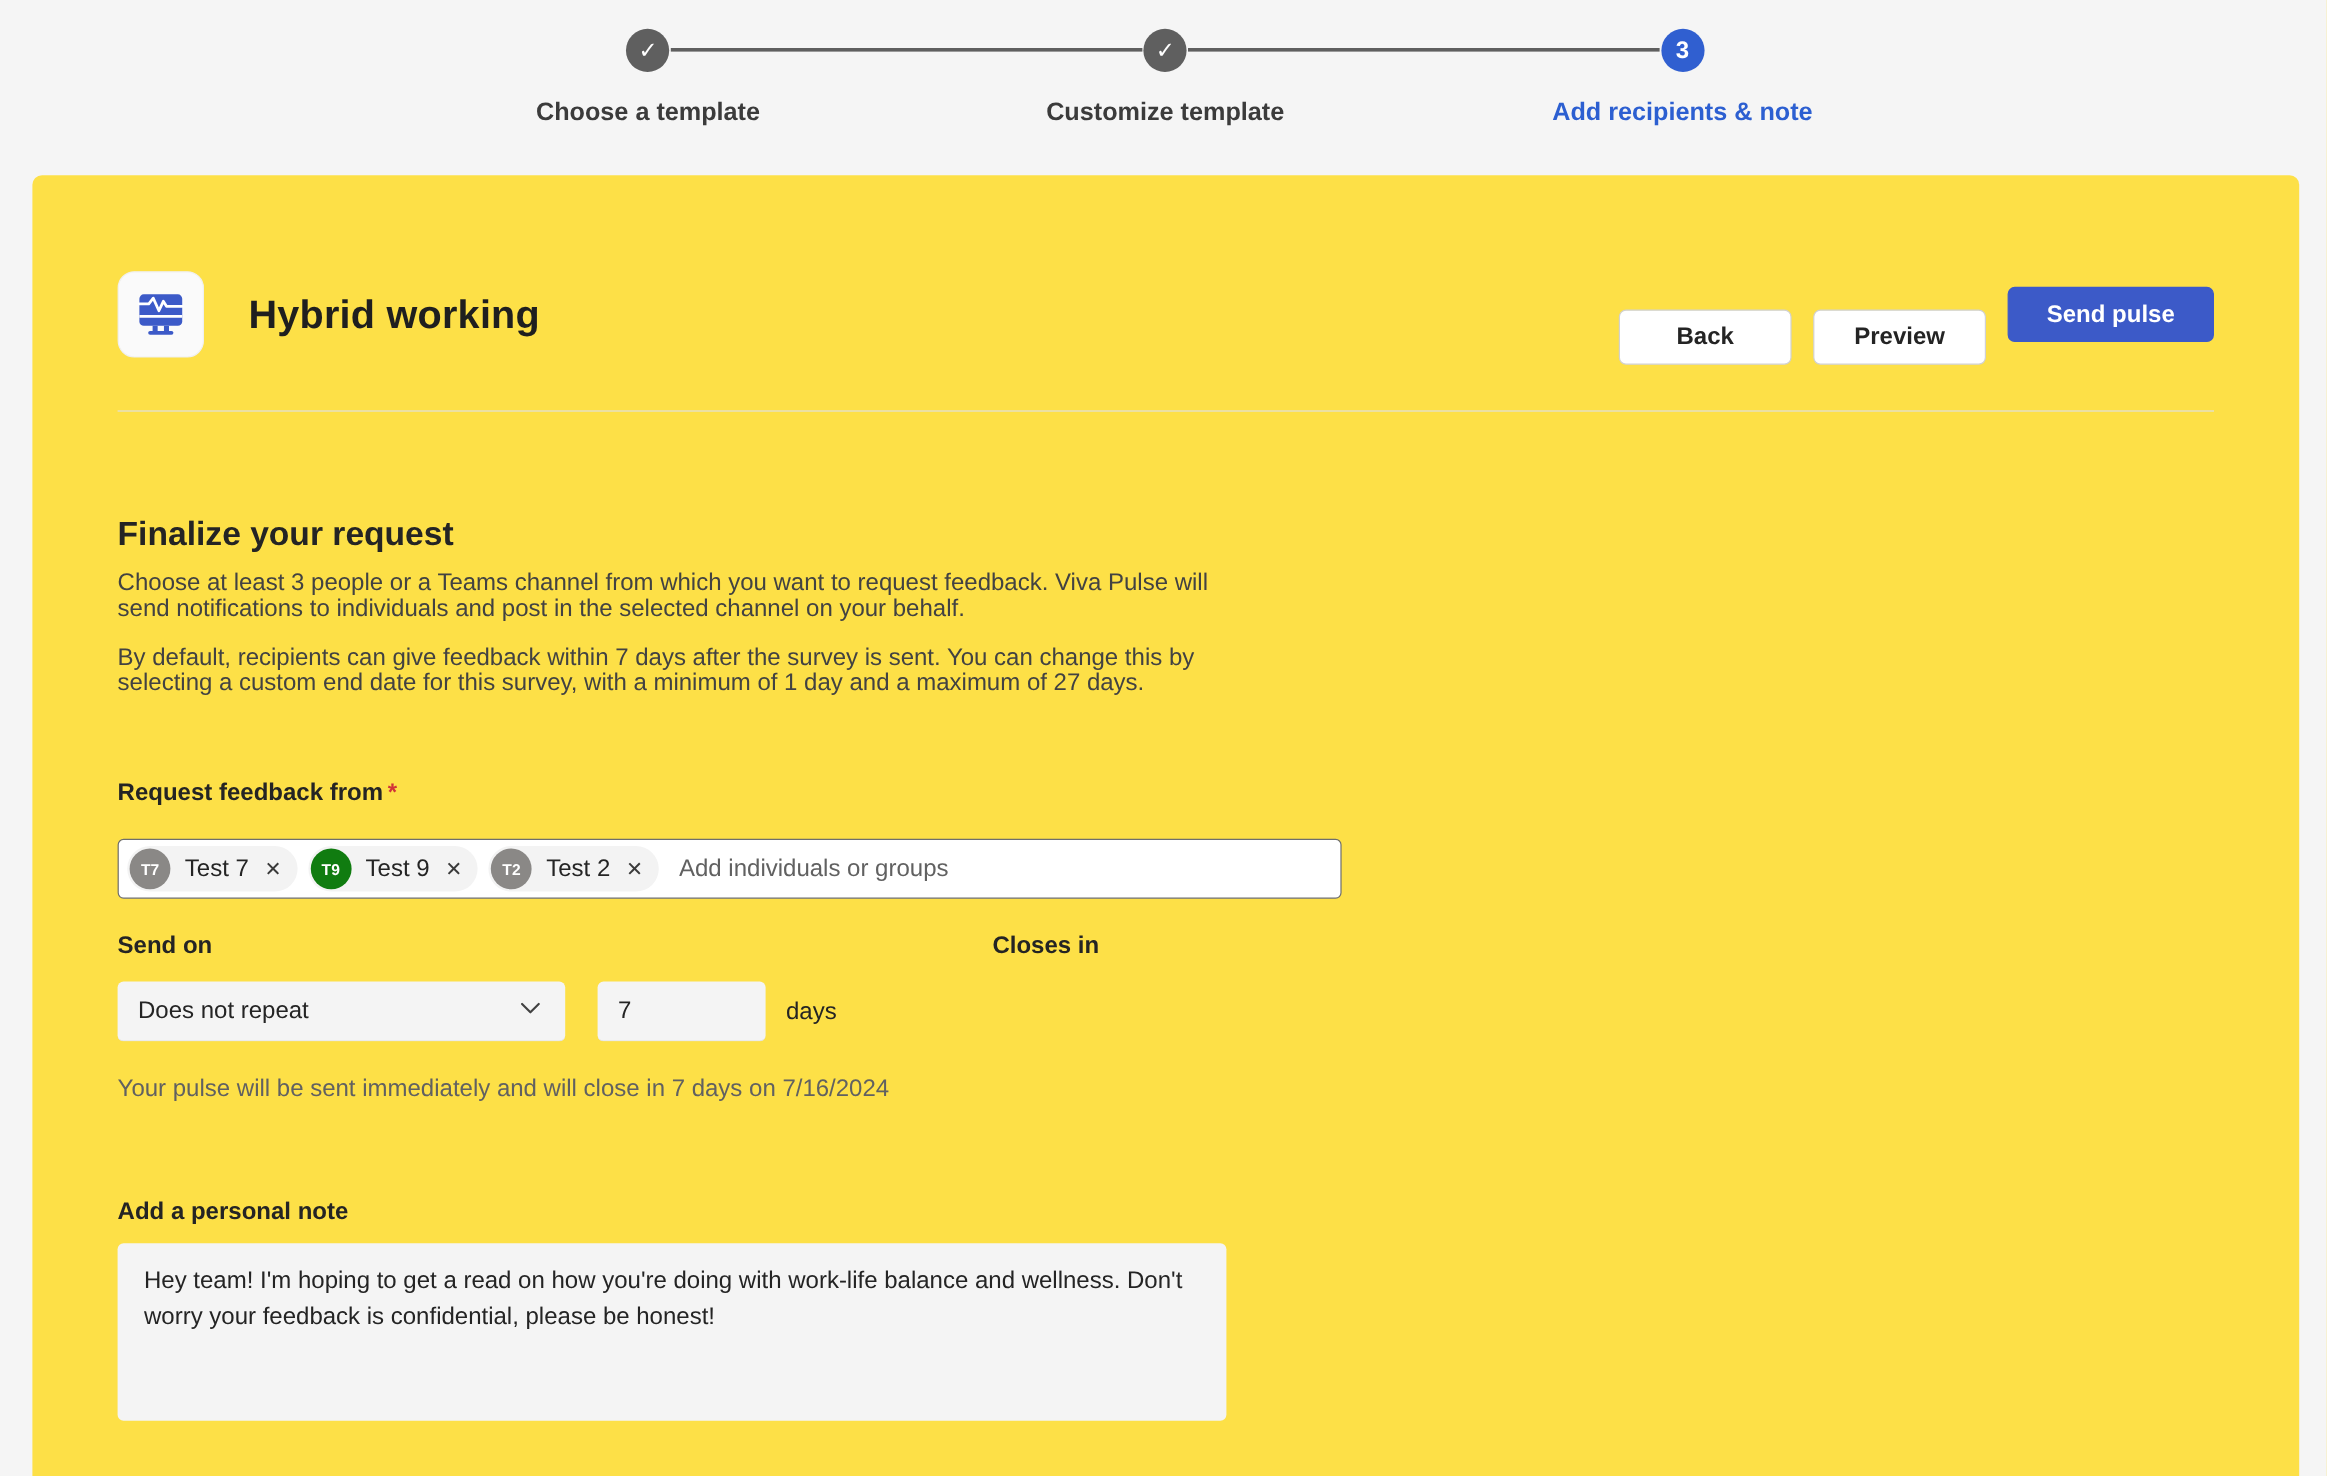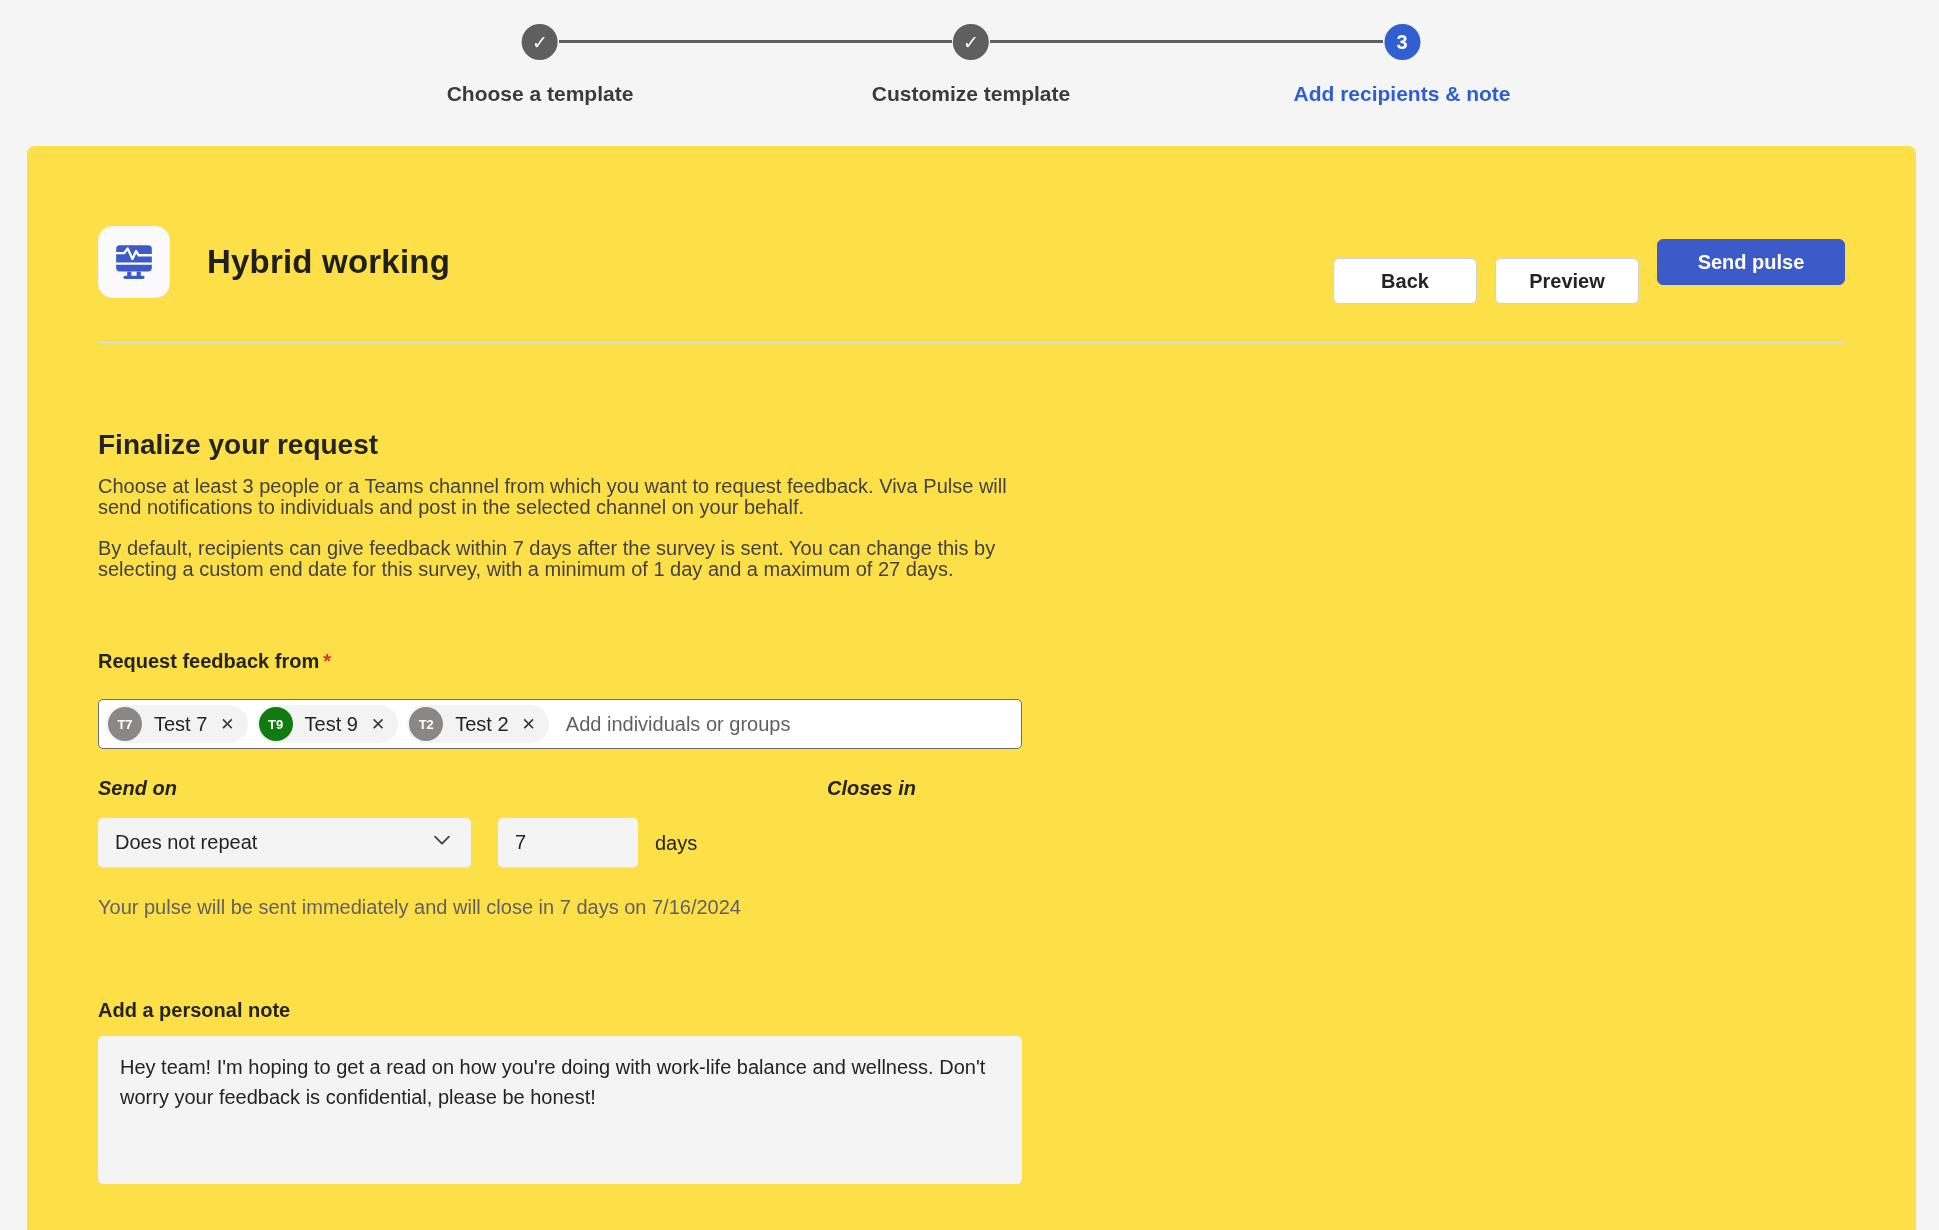--- a/index.html
+++ b/index.html
@@ -53,36 +53,36 @@
     flex: none;
   }
   .page-title { font-size: 33px; font-weight: 700; color: #1f1f1f; margin-left: 37px; letter-spacing: 0.2px; }
   .header-actions { margin-left: auto; display: flex; align-items: center; gap: 18px; }
   .btn {
     height: 46px; border-radius: 6px; font-size: 20px; font-weight: 600;
     font-family: inherit; cursor: pointer;
     display: inline-flex; align-items: center; justify-content: center;
   }
   .btn-secondary { width: 144px; background: #ffffff; border: 1px solid #d1d1d1; color: #242424; margin-top: 38px; }
-  .btn-primary { width: 188px; background: #3c5ac8; border: 1px solid #3c5ac8; color: #ffffff; }
+  .btn-primary { width: 172px; background: #3c5ac8; border: 1px solid #3c5ac8; color: #ffffff; }
 
   .divider { height: 1px; background: #e0e0e0; margin-top: 38px; }
 
   
   .section-heading { margin-top: 86px; font-size: 28px; font-weight: 700; color: #242424; }
   .body-para { margin-top: 15px; font-size: 20px; line-height: 21px; color: #424242; max-width: 940px; }
   .body-para + .body-para { margin-top: 20px; }
 
   .field-label { font-size: 20px; font-weight: 600; color: #242424; }
   .required { color: #d13438; font-weight: 600; margin-left: 4px; }
 
   
   .recipients-label { margin-top: 70px; }
   .picker {
-    margin-top: 26px; width: 924px; height: 50px;
+    margin-top: 26px; width: 1020px; height: 50px;
     border: 1.5px solid #6e6e6e; border-radius: 5px;
     display: flex; align-items: center; gap: 9px;
     padding: 0 7px; background: #ffffff;
   }
   .chip {
     display: flex; align-items: center;
     background: #f3f3f3; border-radius: 19px; height: 38px;
     padding: 0 13px 0 2px; flex: none; cursor: pointer;
   }
   .chip-avatar {
@@ -93,21 +93,21 @@
   .chip-name { margin: 0 13px 0 12px; font-size: 20px; color: #242424; }
   .chip-close { font-size: 17px; color: #3a3a3a; cursor: pointer; line-height: 1; }
   .picker-input {
     border: none; outline: none; flex: 1; height: 100%;
     font-family: inherit; font-size: 20px; color: #242424; background: transparent;
     padding-left: 8px; min-width: 100px;
   }
   .picker-input::placeholder { color: #616161; }
 
   
-  .sched-labels { display: flex; margin-top: 28px; font-style: italic; }
+  .sched-labels { display: flex; margin-top: 28px; }
   .send-on-label { width: 729px; }
   .sched-fields { display: flex; align-items: center; margin-top: 18px; }
   .field-box {
     height: 50px; background: #f4f4f4; border-radius: 5px;
     border-bottom: 1px solid #e2e2e2;
     display: flex; align-items: center;
     font-size: 20px; color: #242424; padding: 0 17px;
     cursor: pointer;
   }
   .date-field { width: 294px; margin-right: 35px; justify-content: space-between; }

